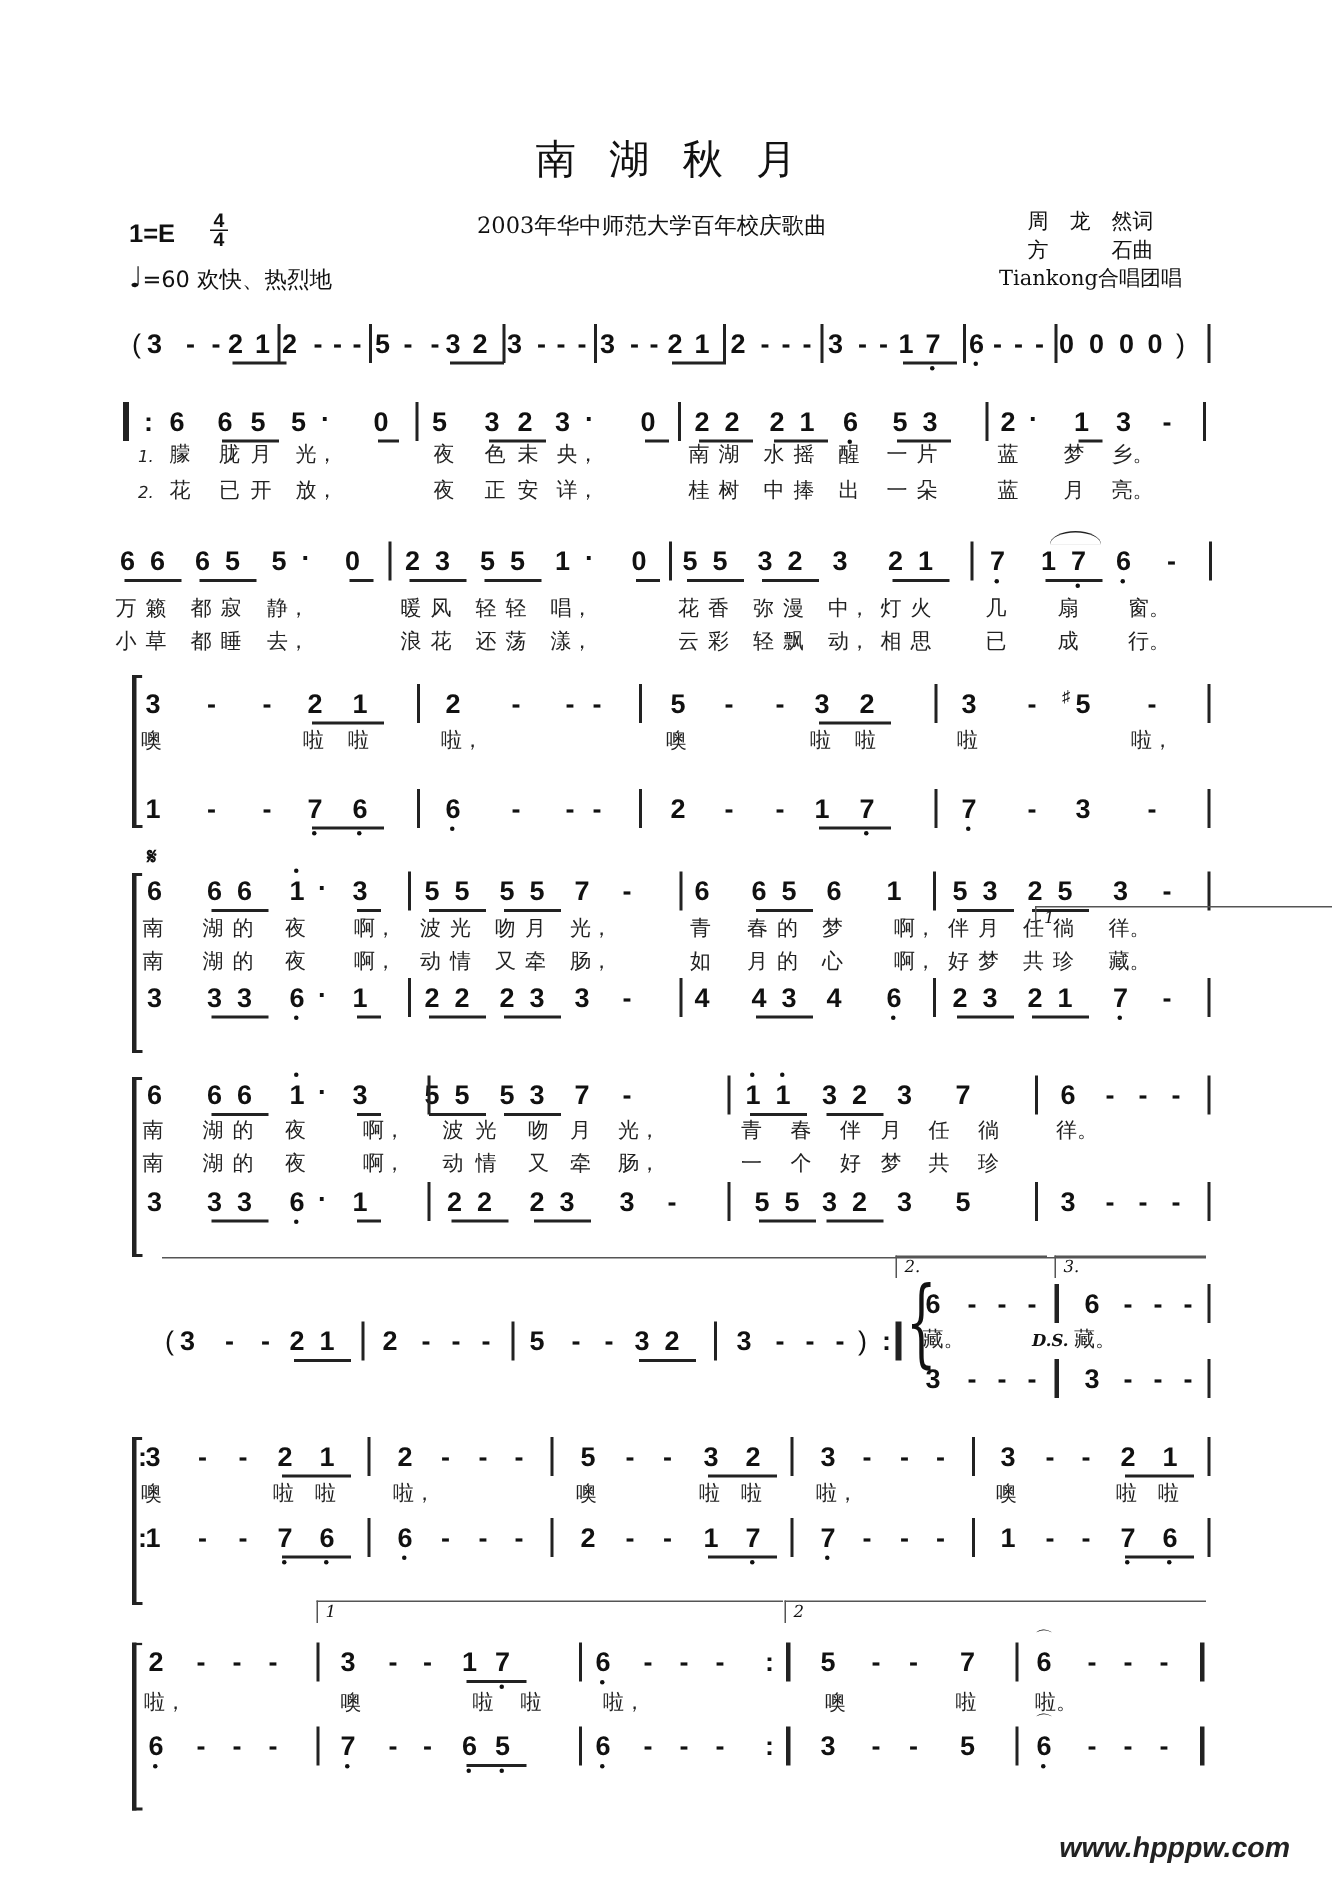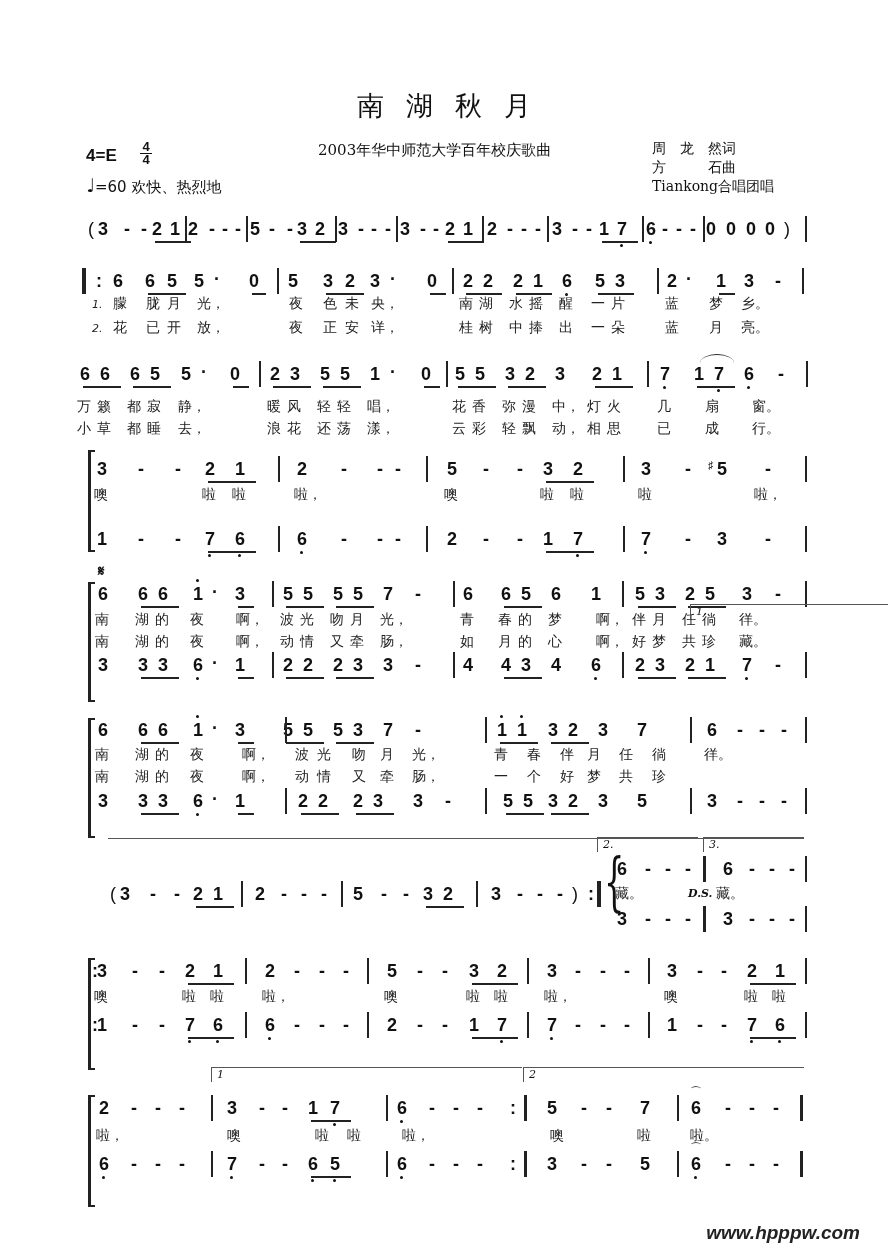--- a/index.html
+++ b/index.html
@@ -6,21 +6,21 @@
   body{width:888px;height:1256px;position:relative;overflow:hidden;font-family:"DejaVu Sans",sans-serif;color:#111;}
   .abs{position:absolute;}
   .title{left:0;width:888px;top:88px;text-align:center;font-size:27px;letter-spacing:22px;text-indent:22px;}
   .subtitle{left:318px;top:141px;font-size:15px;font-family:"DejaVu Serif",serif;}
   .keysig{left:86px;top:146px;font-size:17px;font-family:"Liberation Sans",sans-serif;font-weight:bold;}
   .timesig{left:140px;top:141px;display:inline-flex;flex-direction:column;align-items:center;font-size:13px;font-weight:bold;line-height:12px;font-family:"Liberation Sans",sans-serif;}
   .timesig .ln{width:12px;border-top:1.5px solid #111;}
   .tempo{left:86px;top:174px;font-size:15px;}
   .tempo .q{font-size:19px;}
   .credits{left:652px;top:139px;width:150px;font-size:14px;line-height:19px;font-family:"DejaVu Serif",serif;}
-  .cred-row{display:flex;justify-content:flex-start;}
+  .cred-row{display:flex;justify-content:center;}
   .watermark{right:28px;top:1222px;font-size:19px;font-weight:bold;font-style:italic;color:#222;font-family:"Liberation Sans",sans-serif;}
   .n{position:absolute;top:0;width:14px;text-align:center;font-family:"Liberation Sans",sans-serif;font-weight:bold;font-size:18px;line-height:22px;}
   .n .dl{position:absolute;left:5px;width:3px;height:3px;border-radius:50%;background:#111;}
   .n .dh{position:absolute;left:5px;top:-4px;width:3px;height:3px;border-radius:50%;background:#111;}
   .n .sharp{position:absolute;left:-7px;top:-4px;font-size:11px;font-weight:normal;}
   .n .fer{position:absolute;left:0;top:-16px;width:14px;font-size:12px;font-weight:normal;}
   .bar{position:absolute;width:1.5px;background:#222;}
   .bar2{position:absolute;width:3px;background:#222;}
   .ul{position:absolute;height:1.5px;background:#222;}
   .lyr{position:absolute;font-size:14px;line-height:18px;width:16px;text-align:center;font-family:"DejaVu Sans",sans-serif;color:#222;}
@@ -35,21 +35,21 @@
   .slur{position:absolute;border-top:1.5px solid #222;border-radius:50%/100% 100% 0 0;height:8px;}
   .segno{position:absolute;font-size:15px;font-weight:bold;}
   .brace{position:absolute;font-size:64px;line-height:64px;font-family:"DejaVu Serif",serif;transform:scaleX(0.5);transform-origin:left;}
   .ds{position:absolute;font-style:italic;font-weight:bold;font-size:11px;font-family:"DejaVu Serif",serif;}
 </style>
 </head>
 <body>
 
 <div class="abs title">南湖秋月</div>
 <div class="abs subtitle">2003年华中师范大学百年校庆歌曲</div>
-<div class="abs keysig">4=E</div>
+<div class="abs keysig">1=E</div>
 <div class="abs timesig">
   <span>4</span>
   <span class="ln"></span>
   <span>4</span>
 </div>
 <div class="abs tempo">
   <span class="q">♩</span><span>=60  欢快、热烈地</span>
 </div>
 <div class="abs credits">
   <div class="cred-row">

